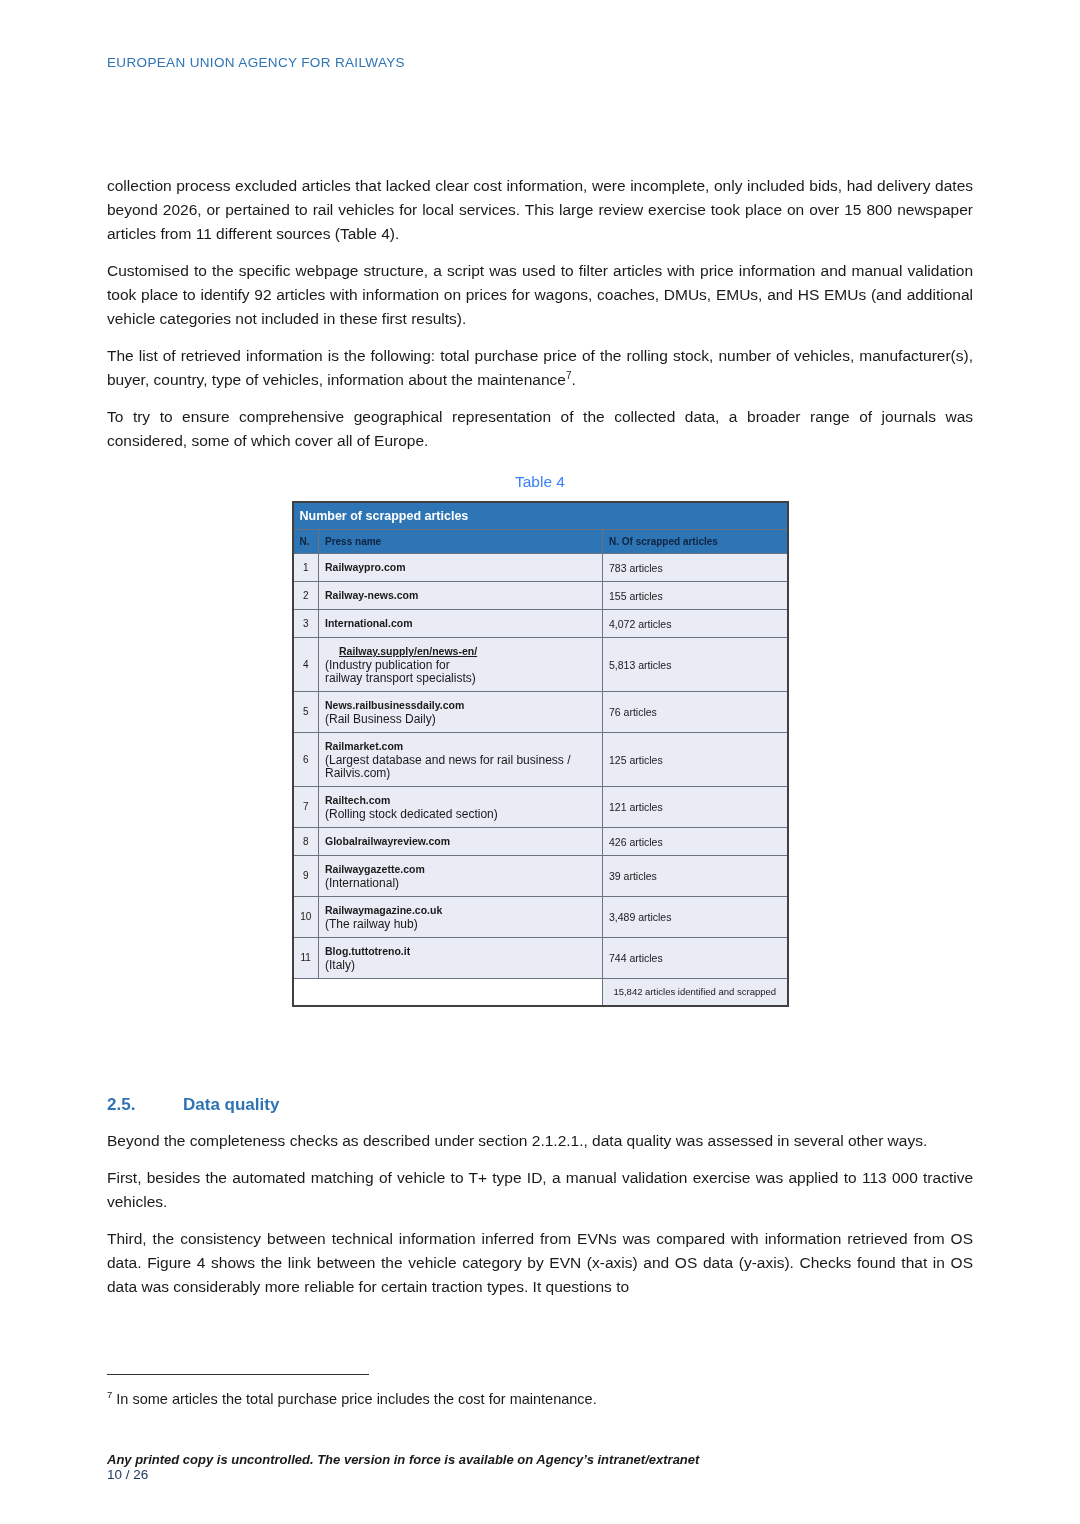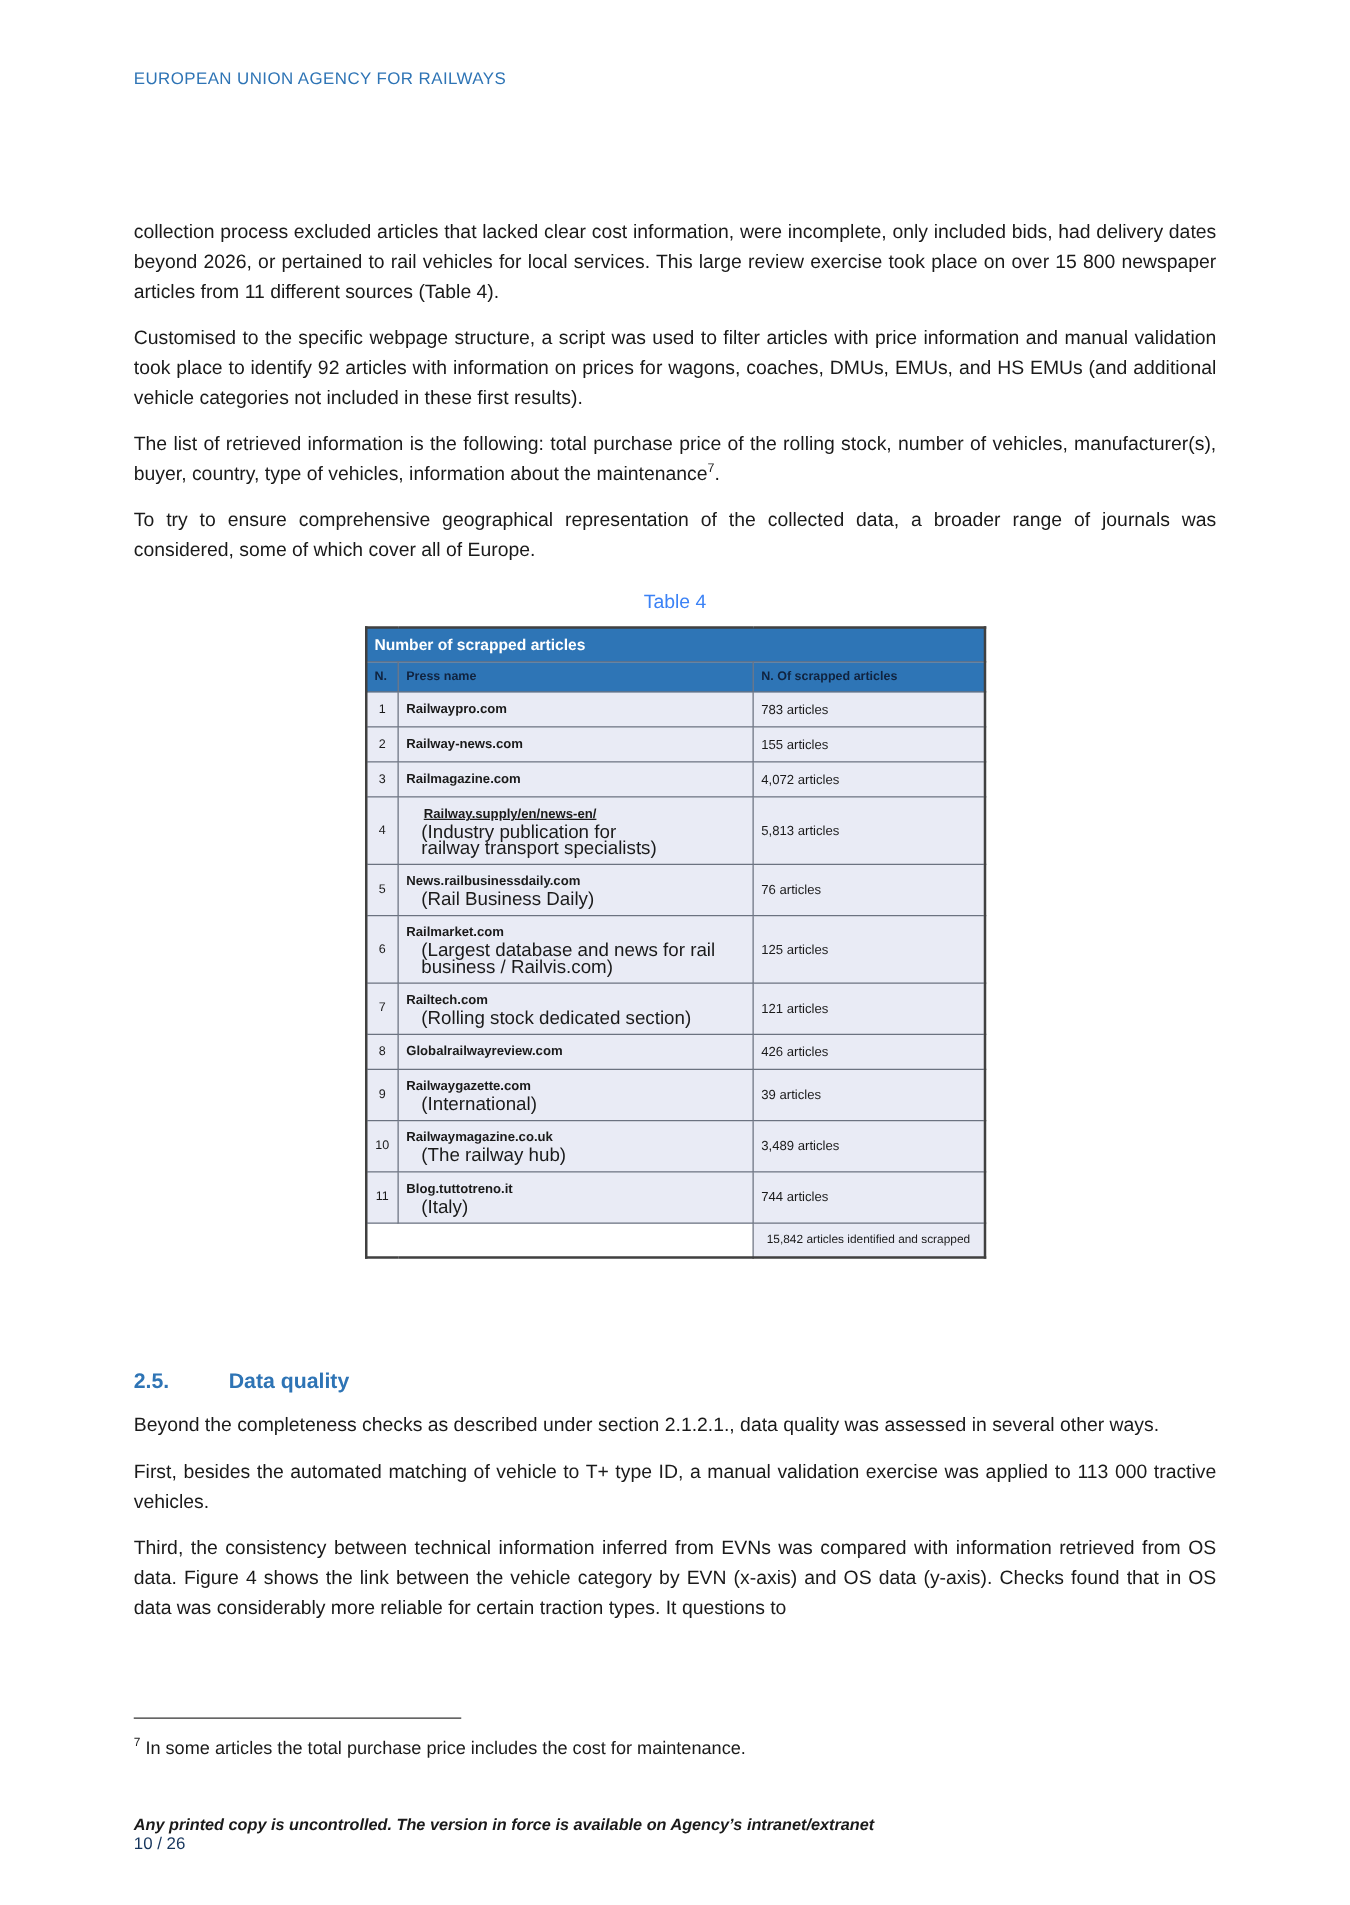--- a/index.html
+++ b/index.html
@@ -32,21 +32,21 @@
     text-align: left; padding: 6px 8px;
   }
   .t4-head th {
     background: #2e75b6; color: #10233f; font-size: 10px; text-align: left;
     font-weight: bold; padding: 5px 6px;
   }
   tbody td { background: #e9ebf5; font-size: 10.5px; line-height: 14px; }
   td.c-n { text-align: center; font-size: 10px; }
   .press { font-weight: bold; display: block; }
   .press.link { text-decoration: underline; margin-left: 14px; }
-  .sub { display: block; font-weight: normal; font-size: 15px; line-height: 13px; white-space: pre-line; margin-top: 1px; margin-left: 12px; }
+  .sub { display: block; font-weight: normal; font-size: 12px; line-height: 13px; white-space: pre-line; margin-top: 1px; }
   tr.total-row td.blank { background: #ffffff; }
   td.total { font-weight: normal; font-size: 9.5px; text-align: center; }
 
   .section-heading { margin-top: 88px; color: #2e74b5; font-weight: bold; font-size: 17px; }
   .sec-num { display: inline-block; width: 76px; }
   .para.after-heading { margin-top: 14px; }
 
   .footnote { position: absolute; left: 107px; top: 1374px; width: 866px; }
   .fn-rule { width: 262px; border-top: 1.5px solid #333333; margin-bottom: 14px; }
   .fn-text { font-size: 14.5px; line-height: 21px; }
@@ -105,21 +105,21 @@
           <td class="c-n">2</td>
           <td>
               <span class="press">Railway-news.com</span>
               <span class="sub"></span>
             </td>
           <td class="c-count">155 articles</td>
         </tr>
         <tr>
           <td class="c-n">3</td>
           <td>
-              <span class="press">Railmagazine.com</span>
+              <span class="press">International.com</span>
               <span class="sub"></span>
             </td>
           <td class="c-count">4,072 articles</td>
         </tr>
         <tr>
           <td class="c-n">4</td>
           <td>
               <span class="press link">Railway.supply/en/news-en/</span>
               <span class="sub">(Industry publication for
 railway transport specialists)</span>

